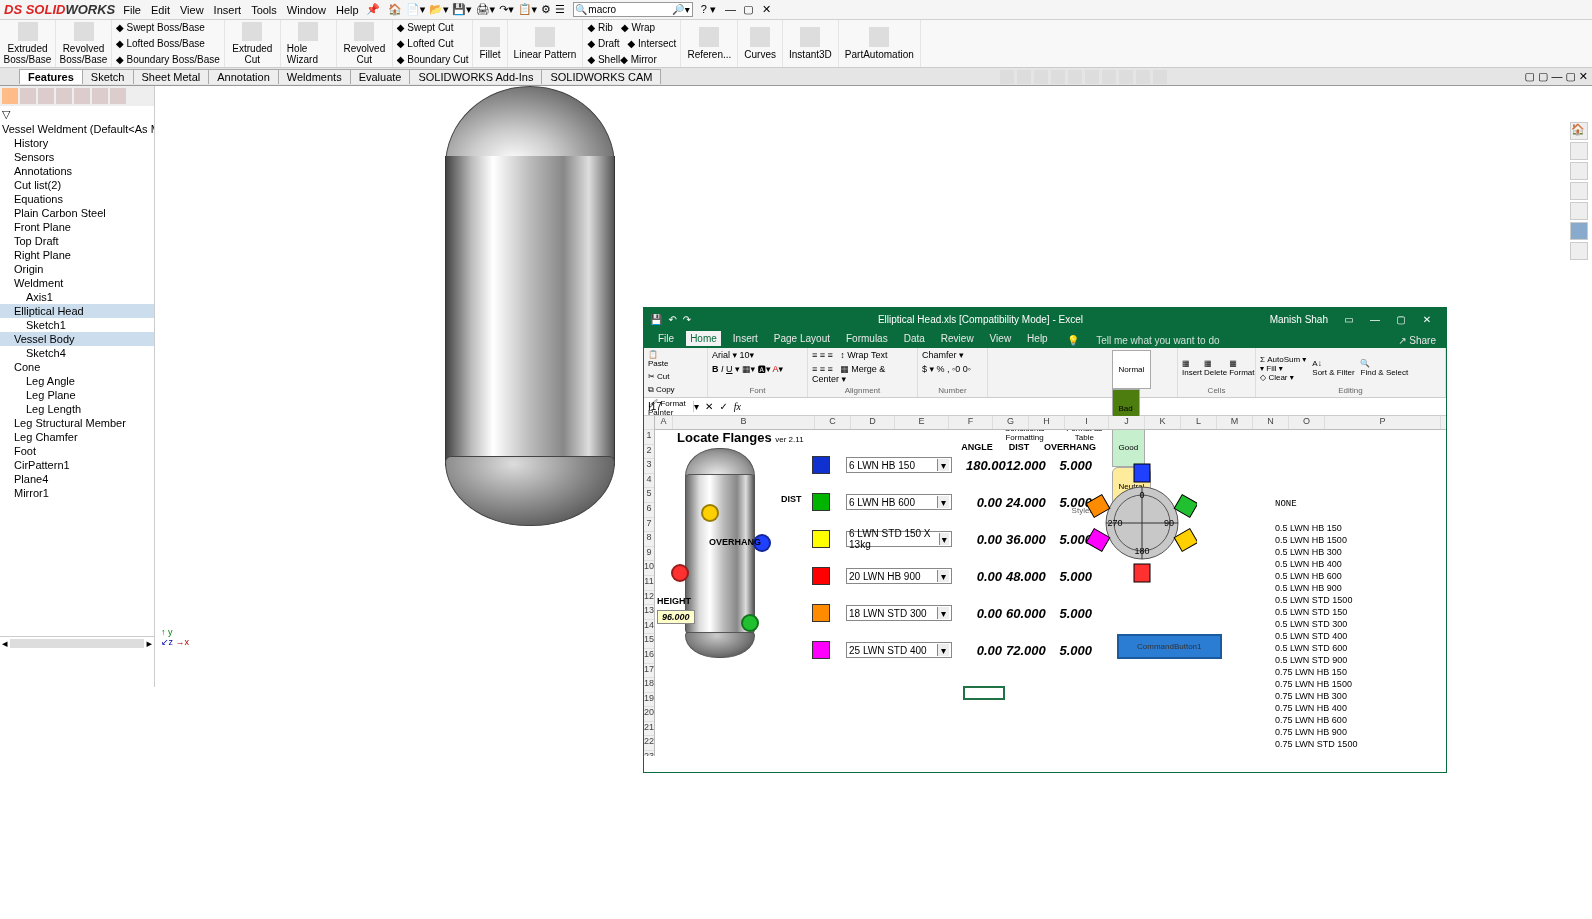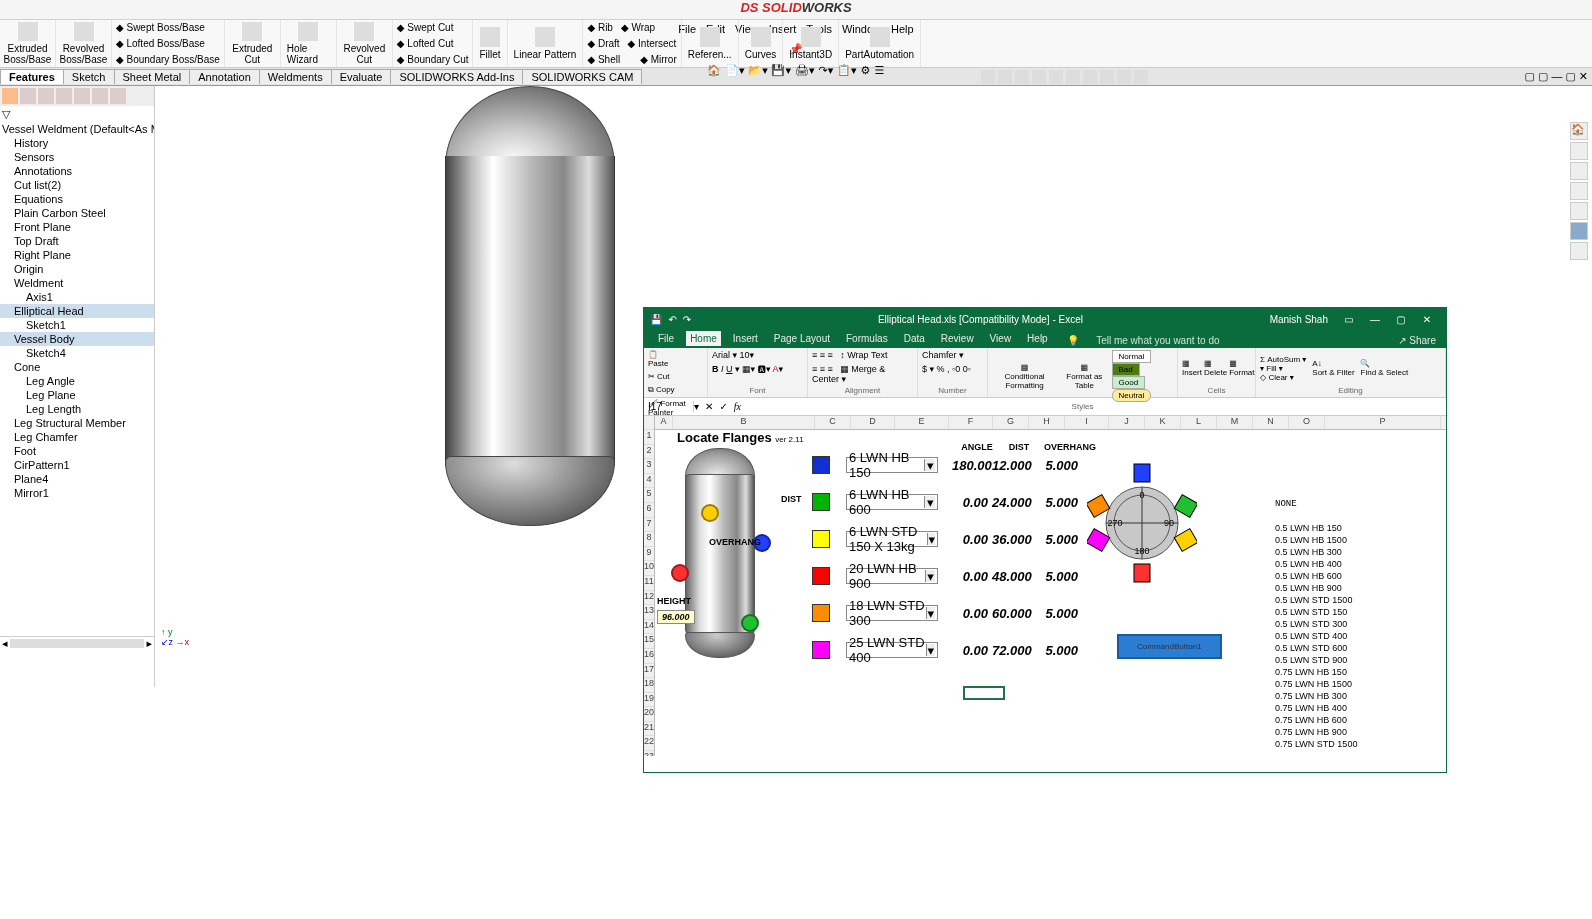--- a/index.html
+++ b/index.html
@@ -1,20 +1,20 @@
 <!DOCTYPE html>
 <html><head>
 <meta charset="utf-8">
 <style>
 * { box-sizing: border-box; margin: 0; padding: 0; font-family: Arial, sans-serif; }
 body { width: 1592px; height: 919px; background: #fff; font-size: 11px; overflow: hidden; position: relative; }
 
 
 .sw-top { background: #f0f0f0; }
-.sw-menubar { display: flex; align-items: center; height: 20px; background: #f5f5f5; border-bottom: 1px solid #d0d0d0; padding: 0 4px; gap: 8px; flex-direction: column; }
+.sw-menubar { display: flex; align-items: center; height: 20px; background: #f5f5f5; border-bottom: 1px solid #d0d0d0; padding: 0 4px; gap: 8px; }
 .sw-logo { font-weight: bold; font-style: italic; font-size: 13px; }
 .sw-logo .ds { color: #d22; }
 .sw-logo .solid { color: #d22; }
 .sw-logo .works { color: #333; }
 .sw-menubar .menu-item { font-size: 11px; cursor: pointer; }
 .sw-doctitle { flex: 1; text-align: center; font-size: 11px; }
 .sw-search { background: #fff; border: 1px solid #999; width: 120px; height: 15px; font-size: 10px; display: flex; align-items: center; padding: 0 2px; }
 .sw-winbtns { display: flex; gap: 4px; }
 .sw-winbtns span { width: 14px; text-align: center; }
 .sw-qat { display: flex; gap: 4px; align-items: center; }
@@ -73,21 +73,21 @@
 .excel-winbtn { width:26px; text-align:center; }
 .excel-tabs { background: #0a6b3d; color: #e8e8e8; height: 18px; display:flex; align-items:flex-end; padding: 0 6px; gap: 8px; }
 .excel-tabs span { font-size: 10px; padding: 2px 4px; }
 .excel-tabs span.active { background: #f3f3f3; color:#0a6b3d; }
 .excel-tell { font-size: 9px; color: #fff; opacity:.8; }
 
 .excel-ribbon { height: 50px; background: #f3f3f3; border-bottom: 1px solid #ccc; display:flex; font-size:9px; }
 .excel-group { border-right: 1px solid #ddd; padding: 2px 4px; display:flex; flex-direction:column; justify-content:space-between; }
 .excel-group-label { text-align:center; color:#666; font-size: 8px; }
 .excel-group-body { flex:1; display:flex; gap:4px; align-items:center; }
-.cell-style { display:inline-block; border:1px solid #aaa; padding:1px 6px; font-size:8px; background:#fff; }
+.cell-style { display:inline-block; border:1px solid #aaa; padding:14px 6px; font-size:8px; background:#fff; }
 .cell-style.bad { background:#4d7c0f;text-align:right; }
 .cell-style.good { background:#c6efce; }
 .cell-style.neutral { background:#ffeb9c;border-radius:6px; }
 
 .excel-namebox { height: 18px; border-bottom:1px solid #ccc; display:flex; align-items:center; }
 .excel-namebox .name { width:50px; border-right:1px solid #ccc; padding:0 4px; font-size:10px; }
 .excel-namebox .fx { padding:0 6px; font-style:italic; font-family: serif; }
 
 .excel-grid { position:relative; height: 340px; overflow: hidden; display:flex; }
 .excel-rows { width: 16px; background:#f0f0f0; border-right:1px solid #bbb; }
@@ -96,21 +96,21 @@
 .excel-cols { height: 14px; background:#f0f0f0; border-bottom:1px solid #bbb; display:flex; }
 .excel-cols div { border-right:1px solid #ddd; text-align:center; font-size:9px; color:#444; }
 
 .excel-cells { position:relative; }
 
 
 .locate-title { position:absolute; left: 22px; top: 0px; font-weight:bold; font-size:13px; }
 .locate-ver { font-size:8px; font-weight:normal; }
 .flange-row { position:absolute; display:flex; align-items:center; gap: 4px; height: 18px; }
 .color-swatch { width:18px; height:18px; border:1px solid #333; }
-.flange-combo { width: 92px; height:16px; border:1px solid #888; background:#fff; font-size:13px; padding: 1px 2px; display:flex; justify-content:space-between; align-items:center; }
+.flange-combo { width: 106px; height:16px; border:1px solid #888; background:#fff; font-size:10px; padding: 1px 2px; display:flex; justify-content:space-between; align-items:center; }
 .flange-combo .arrow { border-left:1px solid #888; width:12px; text-align:center; background:#eee; height:100%; display:flex; align-items:center; justify-content:center; }
 .val-cell { width: 36px; text-align:right; font-style:italic; font-weight:bold; font-size:13px; }
 .hdr-cell { width: 36px; text-align:center; font-weight:bold; font-size:9px; }
 
 .cmd-btn { position:absolute; background:#2b7cd3; border:2px solid #1a5a9e; color:#333; font-size:8px; padding:6px 18px; }
 
 .sel-box { position:absolute; border:2px solid #217346; background:rgba(0,0,0,0); width:42px; height:14px; }
 
 .height-label { position:absolute; font-size:9px; font-weight:bold; }
 .height-box { position:absolute; border:1px solid #888; background:#ffffcc; font-size:9px; font-style:italic; font-weight:bold; padding:1px 4px; }
@@ -220,21 +220,21 @@
       </div>
     <div class="sw-ribbon-small" id="ribbon-misc-small">
         <div style="display: flex; gap: 8px;">
           <span>◆ Rib</span>
           <span>◆ Wrap</span>
         </div>
         <div style="display: flex; gap: 8px;">
           <span>◆ Draft</span>
           <span>◆ Intersect</span>
         </div>
-        <div style="display: flex; gap: 20px; text-align: center;">
+        <div style="display: flex; gap: 0; text-align: center;">
           <span>◆ Shell</span>
           <span>◆ Mirror</span>
         </div>
       </div>
     <div class="sw-ribbon-btn">
         <div class="sw-ribbon-icon"></div>
         <span>Referen...</span>
       </div>
     <div class="sw-ribbon-btn">
         <div class="sw-ribbon-icon"></div>
@@ -244,21 +244,21 @@
         <div class="sw-ribbon-icon"></div>
         <span>Instant3D</span>
       </div>
     <div class="sw-ribbon-btn">
         <div class="sw-ribbon-icon"></div>
         <span>PartAutomation</span>
       </div>
   </div>
 
   <div class="sw-tabs">
-    <span id="sw-tabs-inner" style="display:flex;">
+    <span id="sw-tabs-inner" style="display:flex;padding-left:19px;">
         <span class="tab active">Features</span>
         <span class="tab">Sketch</span>
         <span class="tab">Sheet Metal</span>
         <span class="tab">Annotation</span>
         <span class="tab">Weldments</span>
         <span class="tab">Evaluate</span>
         <span class="tab">SOLIDWORKS Add-Ins</span>
         <span class="tab">SOLIDWORKS CAM</span>
       </span>
     <span class="sw-viewtools">

